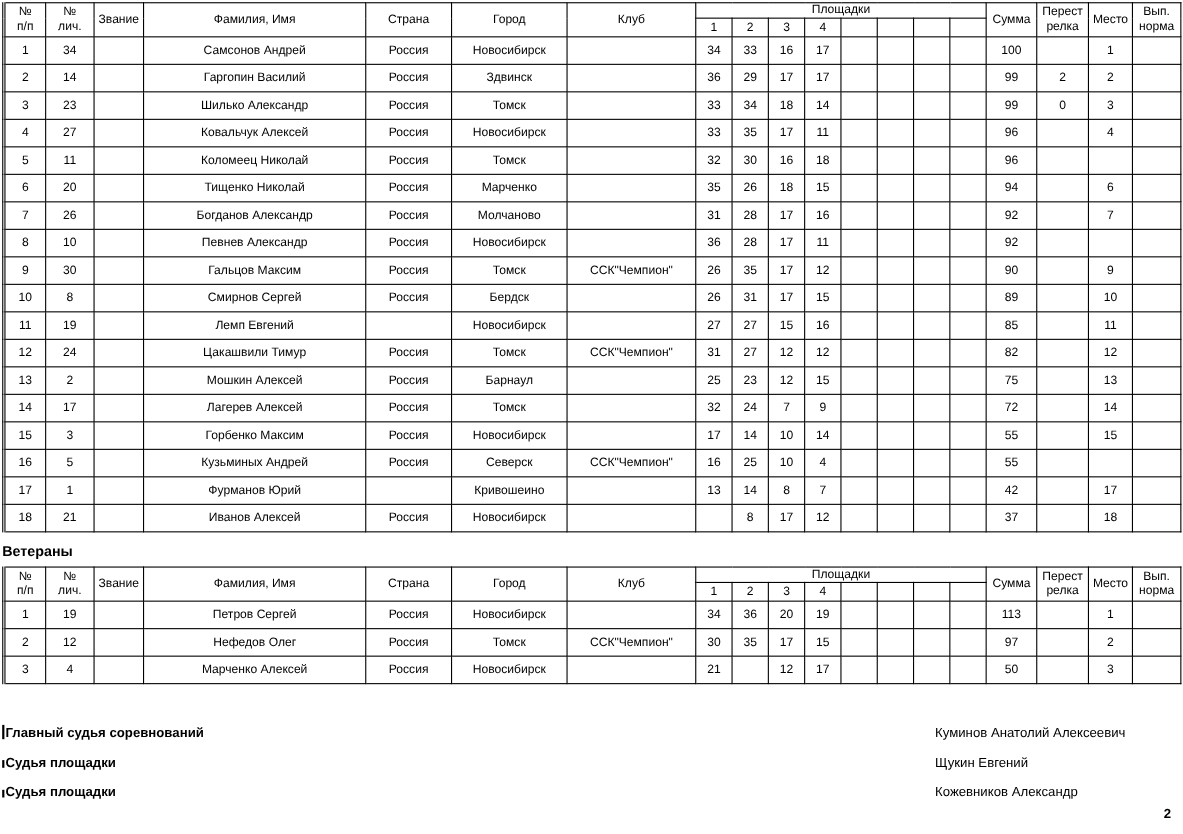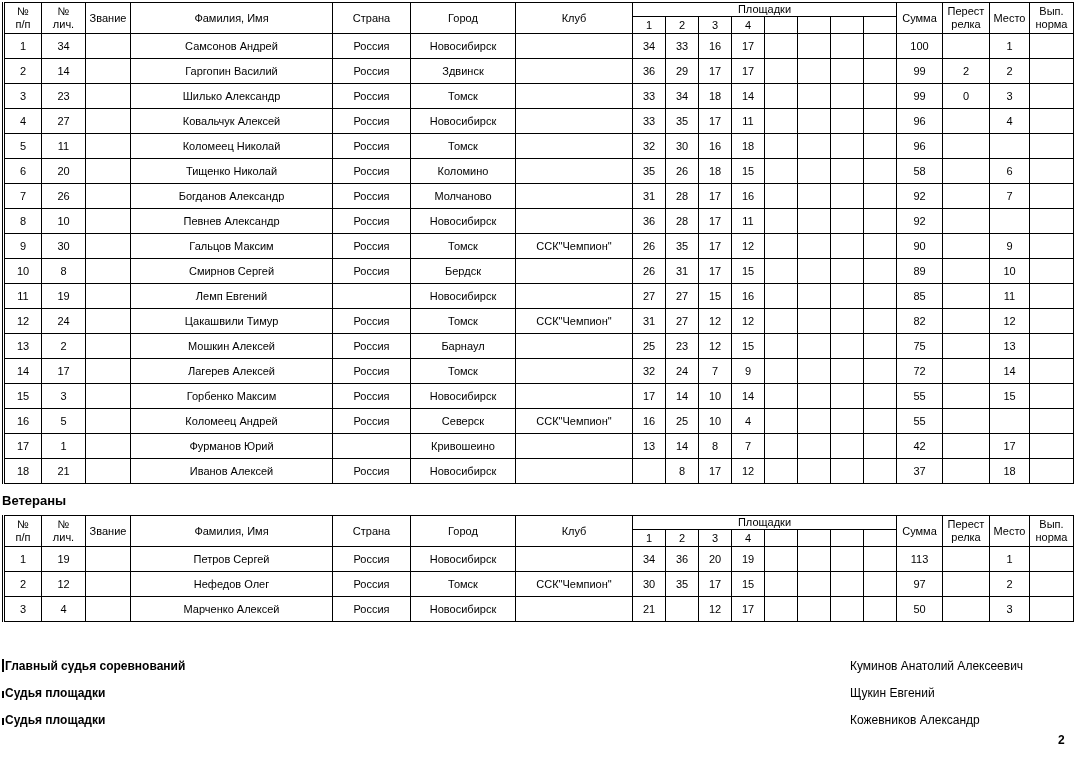--- a/index.html
+++ b/index.html
@@ -197,31 +197,31 @@
         <td></td>
         <td></td>
         <td class="dleft"></td>
       </tr>
       <tr>
         <td>6</td>
         <td>20</td>
         <td></td>
         <td class="left">Тищенко Николай</td>
         <td>Россия</td>
-        <td>Коломино</td>
+        <td>Марченко</td>
         <td></td>
         <td>35</td>
         <td>26</td>
         <td>18</td>
         <td>15</td>
         <td></td>
         <td></td>
         <td></td>
         <td></td>
-        <td class="dleft">58</td>
+        <td class="dleft">94</td>
         <td></td>
         <td>6</td>
         <td class="dleft"></td>
       </tr>
       <tr>
         <td>7</td>
         <td>26</td>
         <td></td>
         <td class="left">Богданов Александр</td>
         <td>Россия</td>
@@ -405,21 +405,21 @@
         <td></td>
         <td class="dleft">55</td>
         <td></td>
         <td>15</td>
         <td class="dleft"></td>
       </tr>
       <tr>
         <td>16</td>
         <td>5</td>
         <td></td>
-        <td class="left">Коломеец Андрей</td>
+        <td class="left">Кузьминых Андрей</td>
         <td>Россия</td>
         <td>Северск</td>
         <td>ССК"Чемпион"</td>
         <td>16</td>
         <td>25</td>
         <td>10</td>
         <td>4</td>
         <td></td>
         <td></td>
         <td></td>

